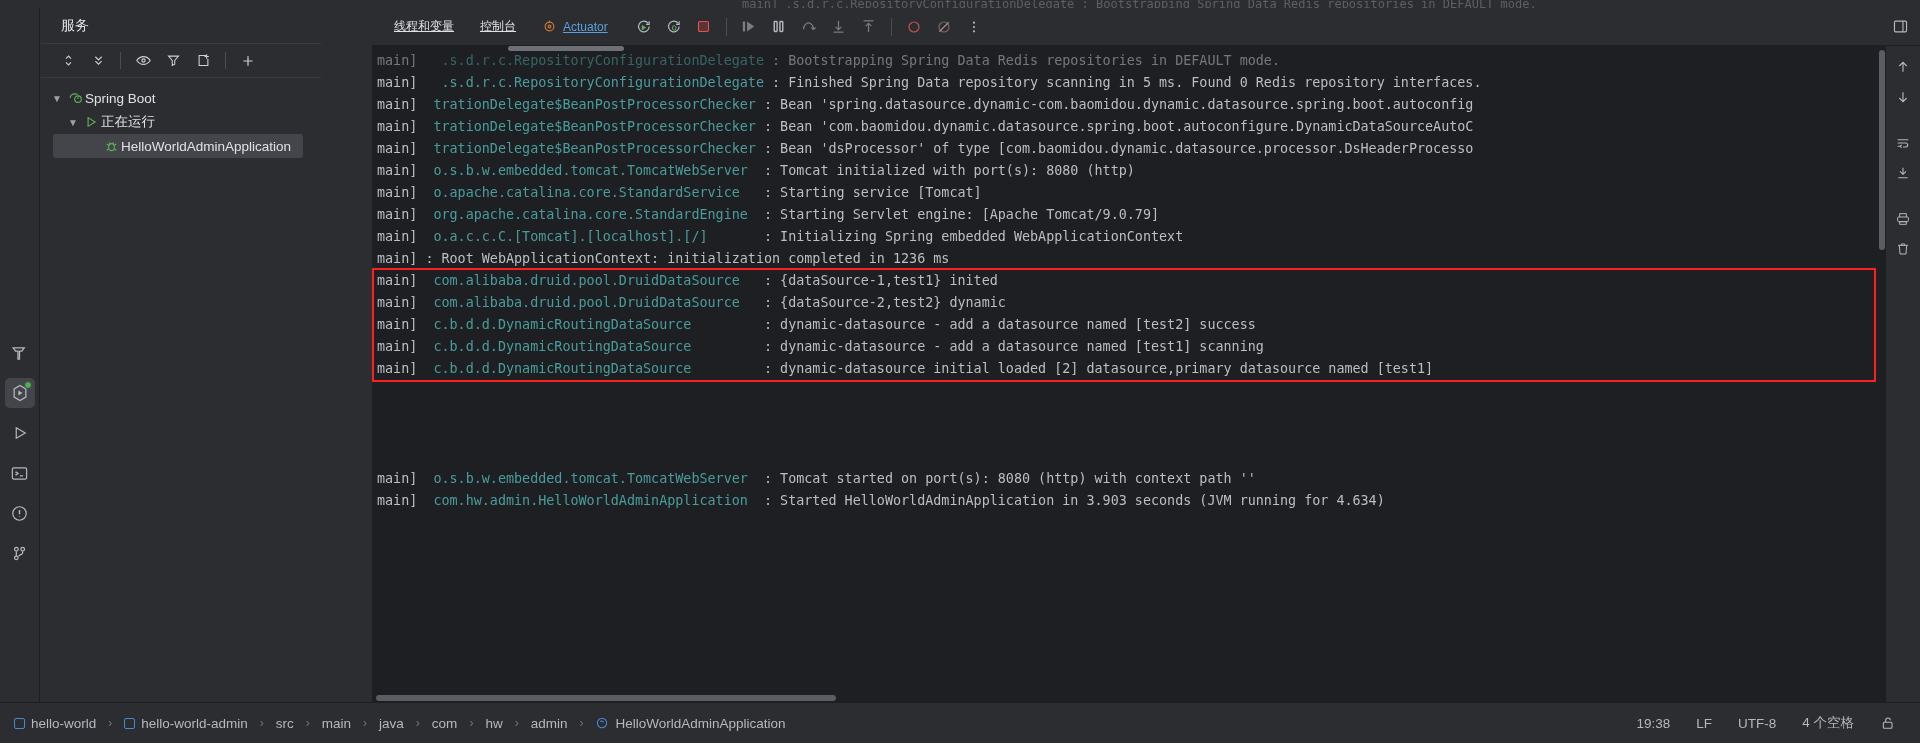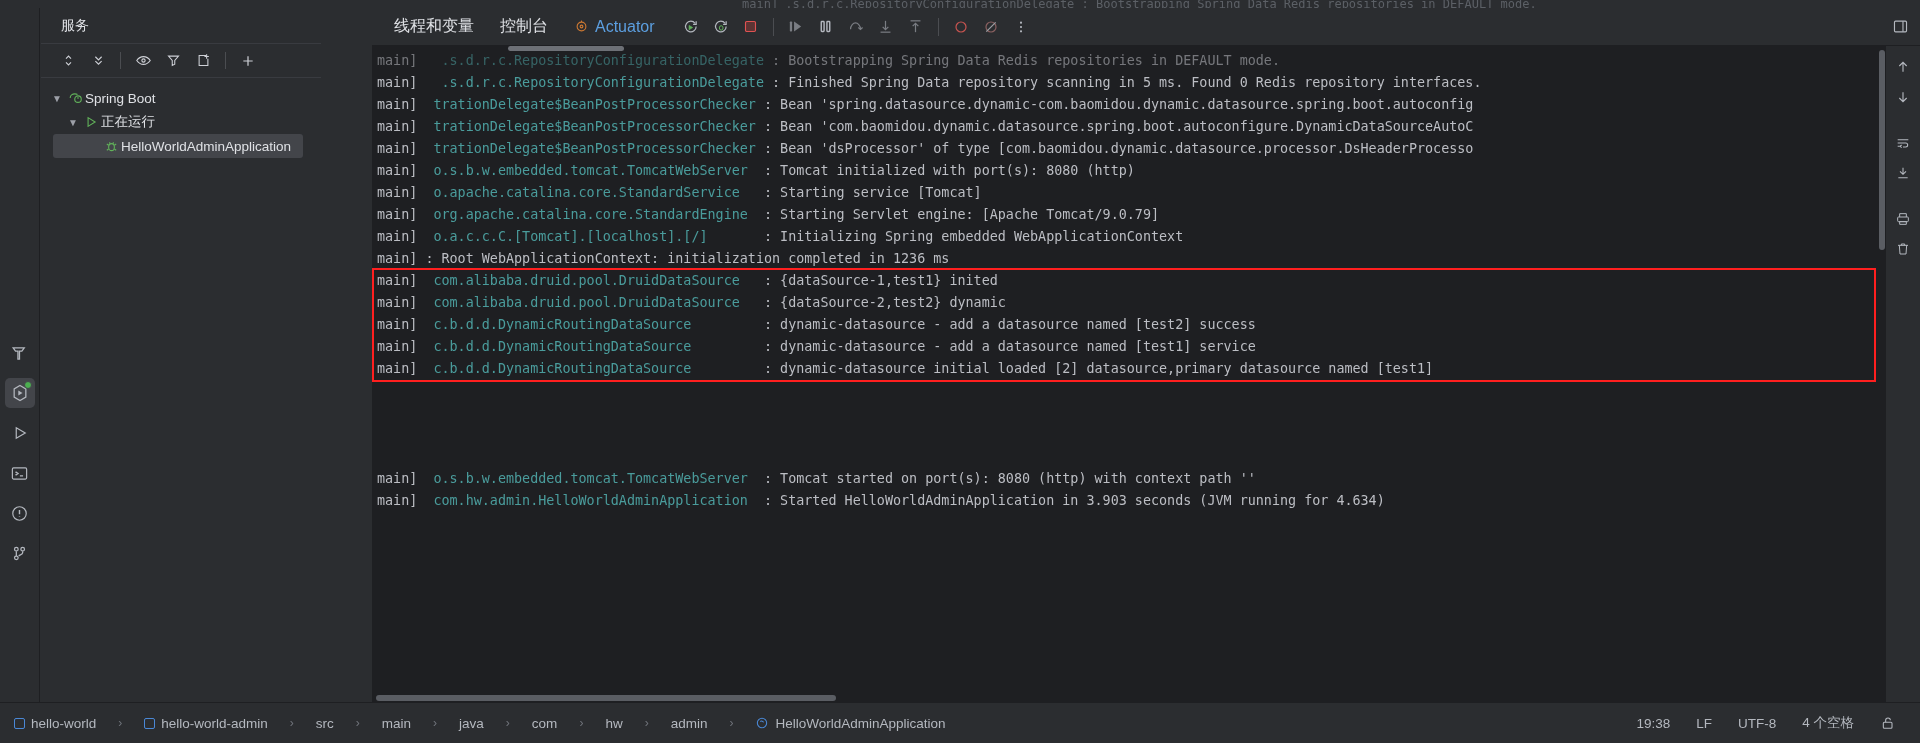--- a/index.html
+++ b/index.html
@@ -77,22 +77,22 @@
   
   .run-panel {
     position: absolute; left: 372px; top: 8px; right: 0; height: 694px;
     background: #1e1f22; display: flex; flex-direction: column;
   }
   .run-toolbar {
     height: 38px; background: #2b2d30; display: flex; align-items: center;
     padding-left: 10px; gap: 2px; border-bottom: 1px solid #1e1f22;
   }
   .rt-tab {
-    font-size: 16px; color: #dfe1e5; padding: 4px 12px;
-    border-radius: 4px; white-space: nowrap;
+    font-size: 12px; color: #dfe1e5; padding: 4px 12px;
+    border-radius: 4px; white-space: nowrap; text-decoration: underline;
   }
   .rt-tab.accent { color: #5c9fe0; display: flex; align-items: center; gap: 6px; }
   .rt-btn {
     width: 28px; height: 28px; display: flex; align-items: center;
     justify-content: center; border-radius: 4px; color: #b4b8bf;
   }
   .rt-sep { width: 1px; height: 18px; background: #4b4d51; margin: 0 6px; }
   .rt-right { margin-left: auto; display:flex; align-items:center; padding-right: 6px;}
 
   
@@ -151,21 +151,21 @@
     background: #6d7076; border-radius: 3px;
   }
 
   
   .status-bar {
     position: absolute; left: 0; bottom: 0; width: 1920px; height: 41px;
     background: #2b2d30; display: flex; align-items: center;
     padding: 0 14px; font-size: 13.5px; color: #b4b8bf;
     border-top: 1px solid #1e1f22;
   }
-  .crumb { display: flex; align-items: flex-start; gap: 16px; color: #b4b8bf; }
+  .crumb { display: flex; align-items: flex-start; gap: 6px; color: #b4b8bf; }
   .crumb-sep { color: #6f737a; margin: 0 6px; font-size: 12px; }
   .crumb-box {
     width: 11px; height: 11px; border: 1.6px solid #4a88d6; border-radius: 2px;
     display: inline-block;
   }
   .status-right {
     margin-left: auto; display: flex; align-items: center; gap: 26px;
     padding-right: 10px;
   }
   .st-item { color: #b4b8bf; }
@@ -404,21 +404,21 @@
           <div class="log-line"><span class="thread">main] </span><span class="logger"> trationDelegate$BeanPostProcessorChecker </span><span class="msg">: Bean 'com.baomidou.dynamic.datasource.spring.boot.autoconfigure.DynamicDataSourceAutoC</span></div>
           <div class="log-line"><span class="thread">main] </span><span class="logger"> trationDelegate$BeanPostProcessorChecker </span><span class="msg">: Bean 'dsProcessor' of type [com.baomidou.dynamic.datasource.processor.DsHeaderProcesso</span></div>
           <div class="log-line"><span class="thread">main] </span><span class="logger"> o.s.b.w.embedded.tomcat.TomcatWebServer  </span><span class="msg">: Tomcat initialized with port(s): 8080 (http)</span></div>
           <div class="log-line"><span class="thread">main] </span><span class="logger"> o.apache.catalina.core.StandardService   </span><span class="msg">: Starting service [Tomcat]</span></div>
           <div class="log-line"><span class="thread">main] </span><span class="logger"> org.apache.catalina.core.StandardEngine  </span><span class="msg">: Starting Servlet engine: [Apache Tomcat/9.0.79]</span></div>
           <div class="log-line"><span class="thread">main] </span><span class="logger"> o.a.c.c.C.[Tomcat].[localhost].[/]       </span><span class="msg">: Initializing Spring embedded WebApplicationContext</span></div>
           <div class="log-line"><span class="thread">main] </span><span class="msg">: Root WebApplicationContext: initialization completed in 1236 ms</span></div>
           <div class="log-line"><span class="thread">main] </span><span class="logger"> com.alibaba.druid.pool.DruidDataSource   </span><span class="msg">: {dataSource-1,test1} inited</span></div>
           <div class="log-line"><span class="thread">main] </span><span class="logger"> com.alibaba.druid.pool.DruidDataSource   </span><span class="msg">: {dataSource-2,test2} dynamic</span></div>
           <div class="log-line"><span class="thread">main] </span><span class="logger"> c.b.d.d.DynamicRoutingDataSource         </span><span class="msg">: dynamic-datasource - add a datasource named [test2] success</span></div>
-          <div class="log-line"><span class="thread">main] </span><span class="logger"> c.b.d.d.DynamicRoutingDataSource         </span><span class="msg">: dynamic-datasource - add a datasource named [test1] service</span></div>
+          <div class="log-line"><span class="thread">main] </span><span class="logger"> c.b.d.d.DynamicRoutingDataSource         </span><span class="msg">: dynamic-datasource - add a datasource named [test1] scanning</span></div>
           <div class="log-line"><span class="thread">main] </span><span class="logger"> c.b.d.d.DynamicRoutingDataSource         </span><span class="msg">: dynamic-datasource initial loaded [2] datasource,primary datasource named [test1]</span></div>
           <div class="gap-line"></div>
           <div class="gap-line"></div>
           <div class="gap-line"></div>
           <div class="gap-line"></div>
           <div class="log-line"><span class="thread">main] </span><span class="logger"> o.s.b.w.embedded.tomcat.TomcatWebServer  </span><span class="msg">: Tomcat started on port(s): 8080 (http) with context path ''</span></div>
           <div class="log-line"><span class="thread">main] </span><span class="logger"> com.hw.admin.HelloWorldAdminApplication  </span><span class="msg">: Started HelloWorldAdminApplication in 3.903 seconds (JVM running for 4.634)</span></div>
         </div>
       <div class="hl-box" id="hl-box" style="top: 222px; height: 114px; border-color: rgb(255, 31, 31);"></div>
       <div class="v-scroll">

